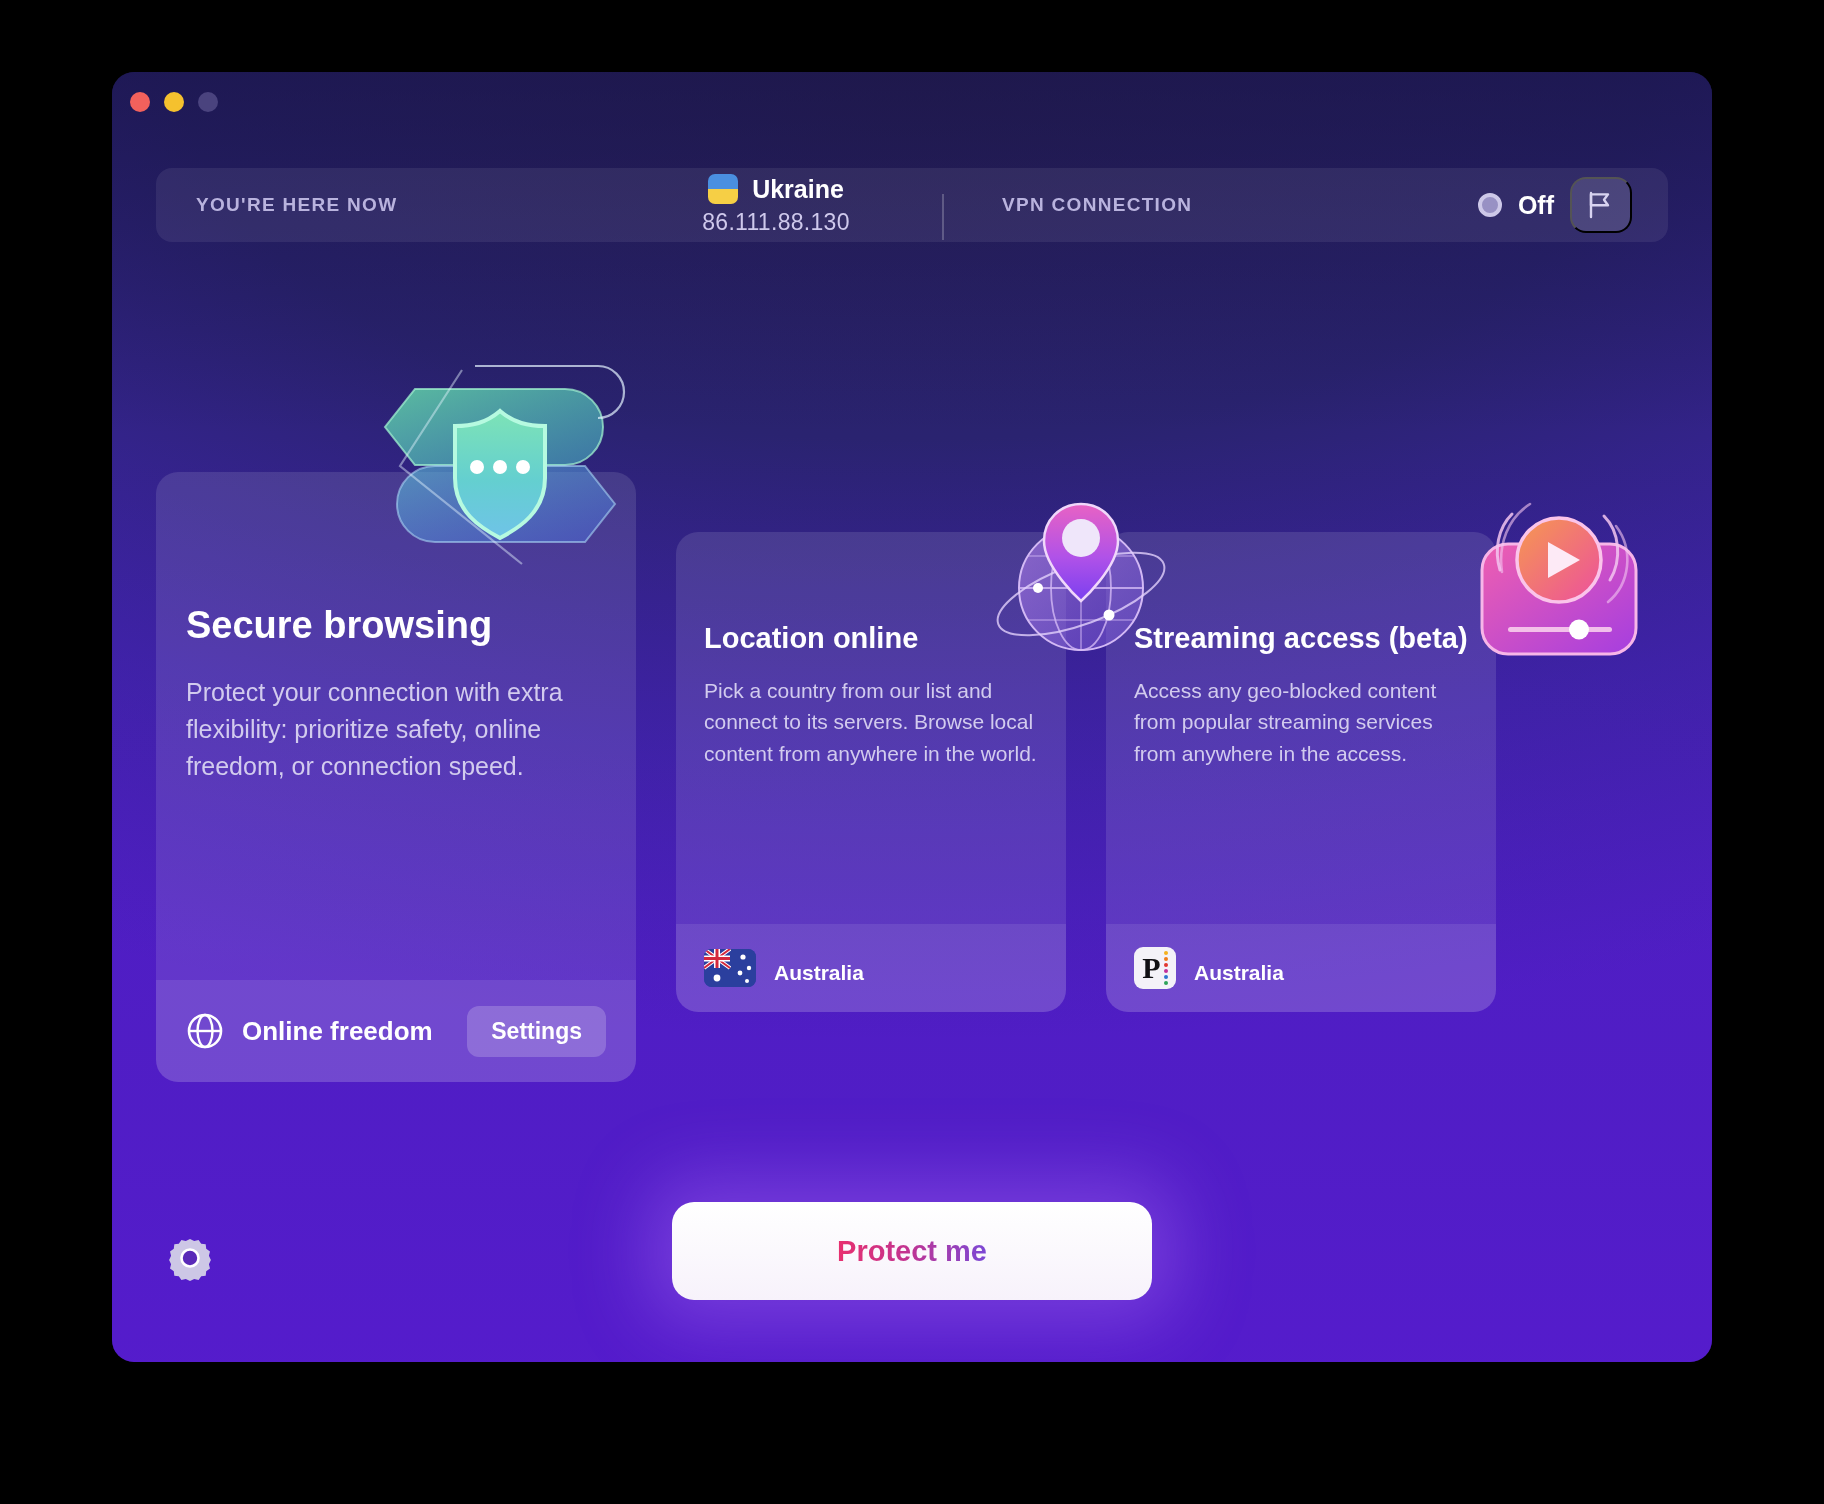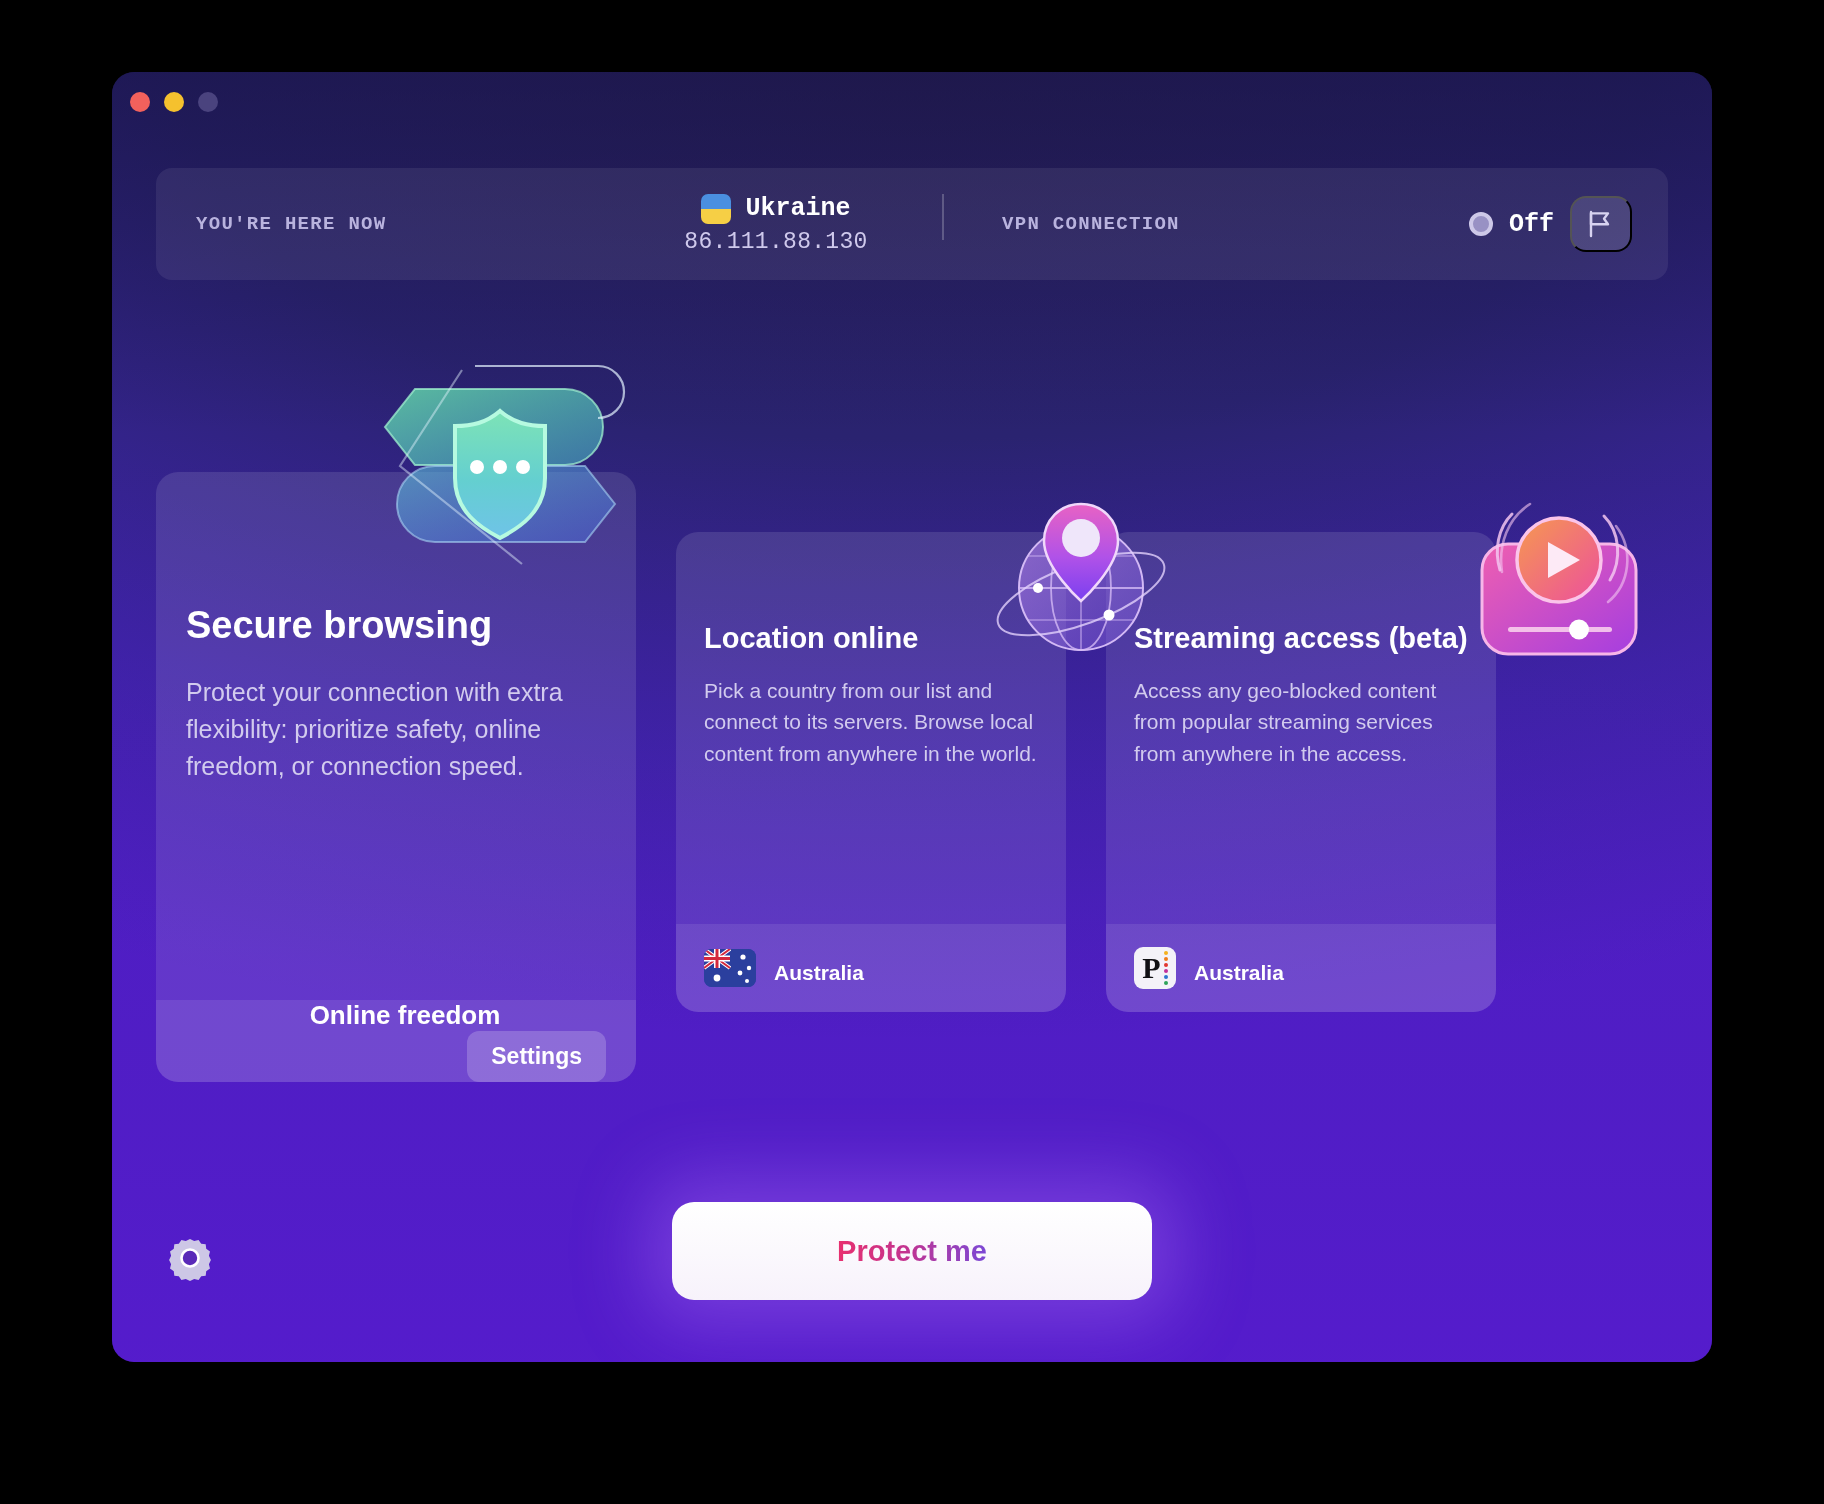--- a/index.html
+++ b/index.html
@@ -42,24 +42,24 @@
   }
   .tl { width: 20px; height: 20px; border-radius: 50%; }
   .tl.red    { background: #f2615c; }
   .tl.yellow { background: #f5c12e; }
   .tl.grey   { background: #4a437e; }
 
   
   .status-bar {
     position: absolute;
     left: 44px; top: 96px;
-    width: 1512px; height: 112px;
+    width: 1512px; height: 74px;
     border-radius: 16px;
     background: rgba(255,255,255,0.075);
-    display: flex; align-items: center; font-family: Liberation Mono, monospace;
+    display: flex; align-items: center;
   }
   .sb-here {
     position: absolute; left: 40px;
     font-size: 19px; font-weight: 700;
     letter-spacing: 1.3px;
     color: #b9b3de;
   }
   .sb-country {
     position: absolute; left: 470px;
     width: 300px;
@@ -137,21 +137,21 @@
   }
   .card.c1 .card-desc { font-size: 25px; margin-top: 26px; }
   .card.c2 .card-desc,
   .card.c3 .card-desc { font-size: 21px; margin-top: 20px; }
 
   .card-footer {
     background: rgba(255,255,255,0.09);
     display: flex; align-items: center;
     padding: 0 30px;
   }
-  .card.c1 .card-footer { height: 82px; flex-direction: column; }
+  .card.c1 .card-footer { height: 102px; }
   .card.c2 .card-footer,
   .card.c3 .card-footer { height: 88px; padding: 0 28px; }
 
   .footer-label {
     color: #ffffff; font-weight: 700;
   }
   .card.c1 .footer-label { font-size: 26px; margin-left: 18px; }
   .card.c2 .footer-label,
   .card.c3 .footer-label { font-size: 21px; margin-left: 18px; margin-top: 10px; }
 

